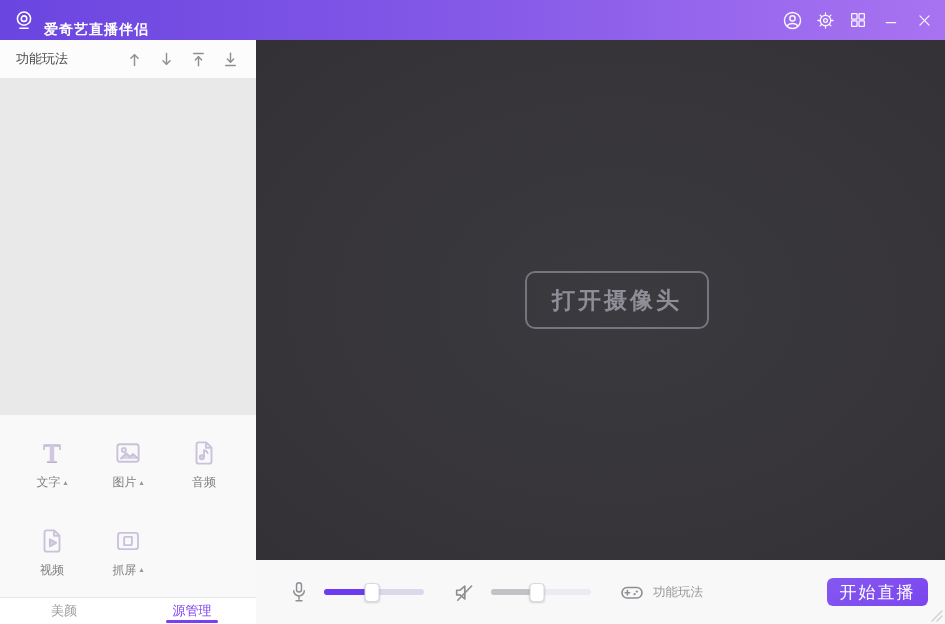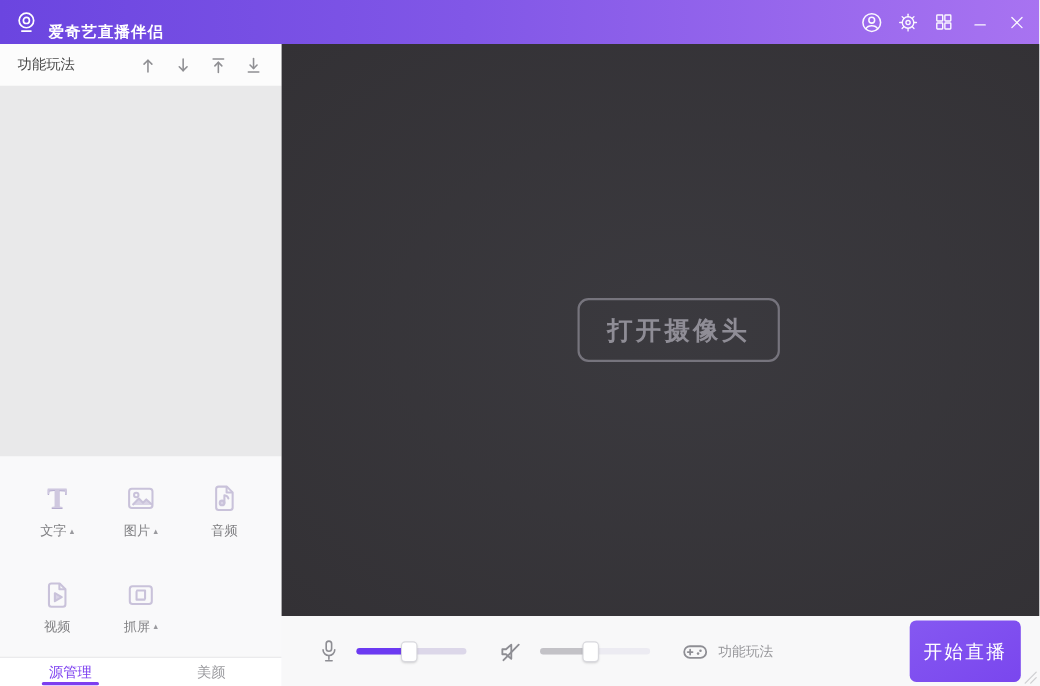--- a/index.html
+++ b/index.html
@@ -61,21 +61,21 @@
   .slider-thumb { position:absolute; top:1px; width:15px; height:19px; background:#fff;
     border:1px solid #d8d8dd; border-radius:4px; transform:translateX(-50%);
     box-shadow:0 1px 2px rgba(0,0,0,.15); }
   .mic-slider .slider-track { background:#dcd7e9; }
   .mic-slider .slider-fill { background:#6c3af2; }
   .vol-slider .slider-track { background:#ecebf2; }
   .vol-slider .slider-fill { background:#c3c2c7; }
   .speaker-wrap { margin-left:28px; }
   .features { margin-left:28px; display:flex; align-items:center; cursor:pointer; }
   .features-label { margin-left:8px; font-size:12.5px; color:#97979b; }
-  .start-btn { margin-left:auto; margin-right:17px; width:101px; height:56px; border:none;
+  .start-btn { margin-left:auto; margin-right:17px; width:101px; height:28px; border:none;
     border-radius:6px; background:linear-gradient(150deg,#8558f1 0%,#7a46ee 100%);
     color:#fff; font-size:17px; letter-spacing:2px; cursor:pointer; font-family:inherit; }
   .resize-grip { position:absolute; right:2px; bottom:2px; width:16px; height:16px; color:#cfcfd2; }
 </style>
 </head>
 <body>
 
 <div class="app">
 
   <div class="titlebar">
@@ -213,26 +213,26 @@
           </svg>
         </span>
         <span class="src-label">
             <span>抓屏</span>
             <span class="src-caret">▴</span>
           </span>
       </div>
     </div>
 
     <div class="tabbar">
+      <div class="tab">
+        <span>美颜</span>
+      </div>
       <div class="tab active">
         <span>源管理</span>
         <span class="tab-underline"></span>
-      </div>
-      <div class="tab">
-        <span>美颜</span>
       </div>
     </div>
   </div>
 
   <div class="main-area">
     <button class="open-camera-btn">打开摄像头</button>
   </div>
 
   <div class="bottombar">
     <span class="bb-icon">

